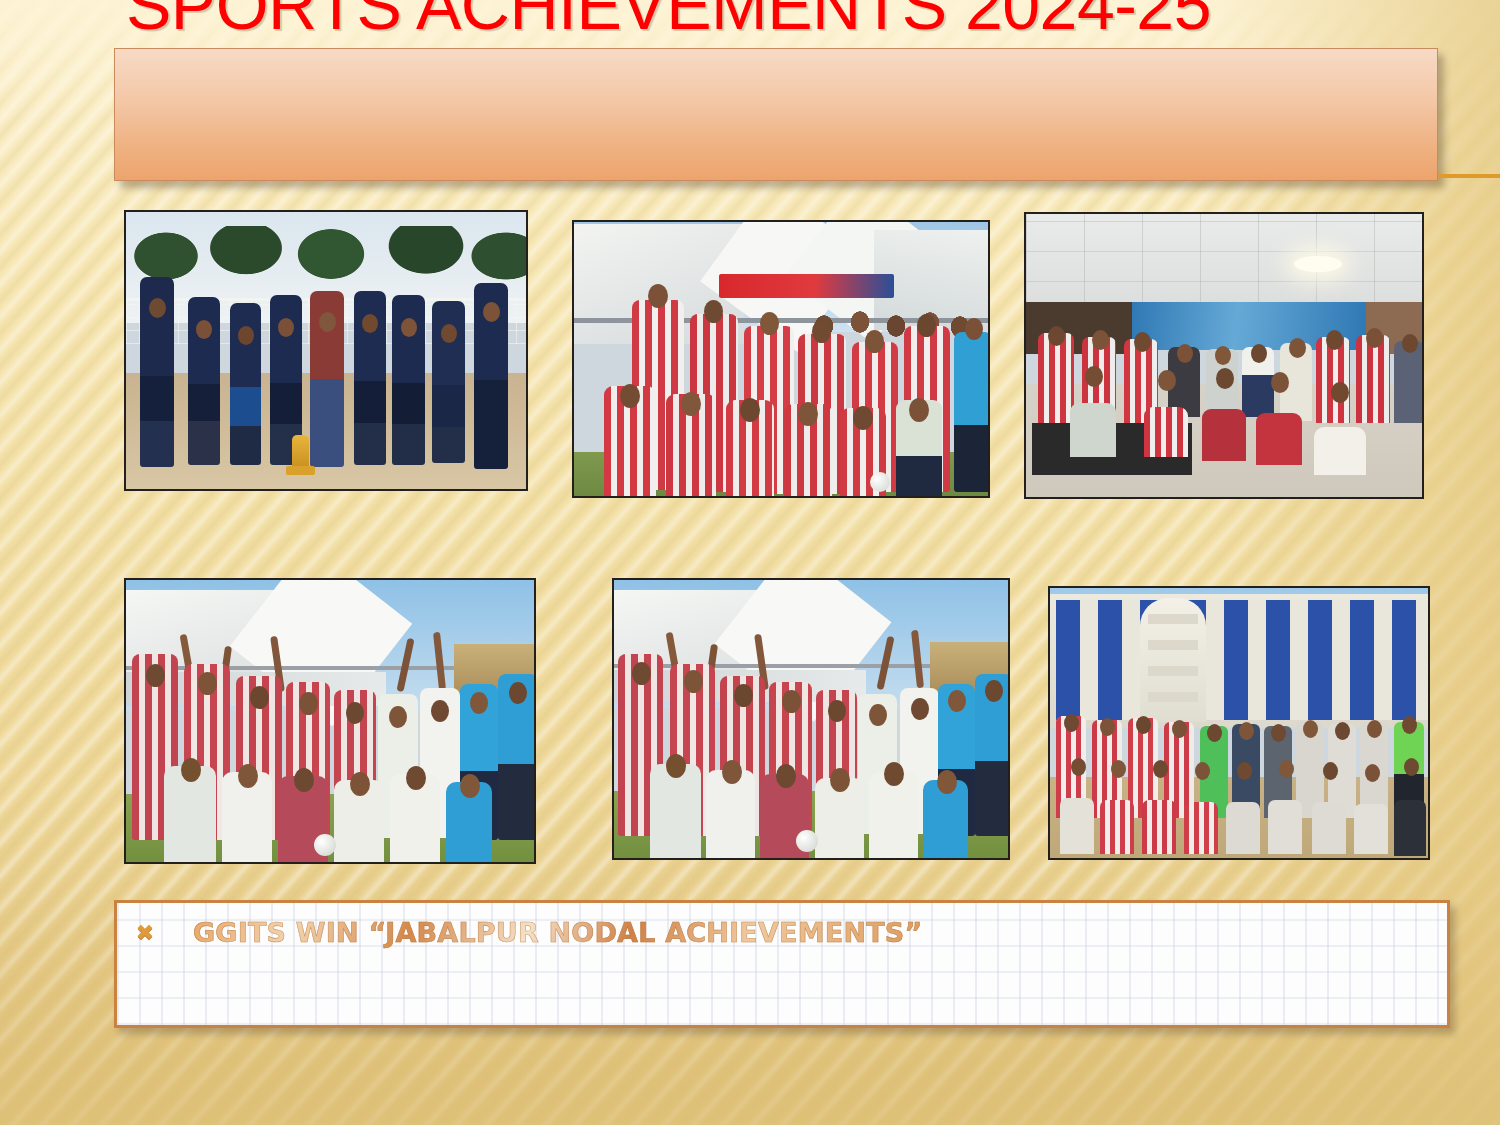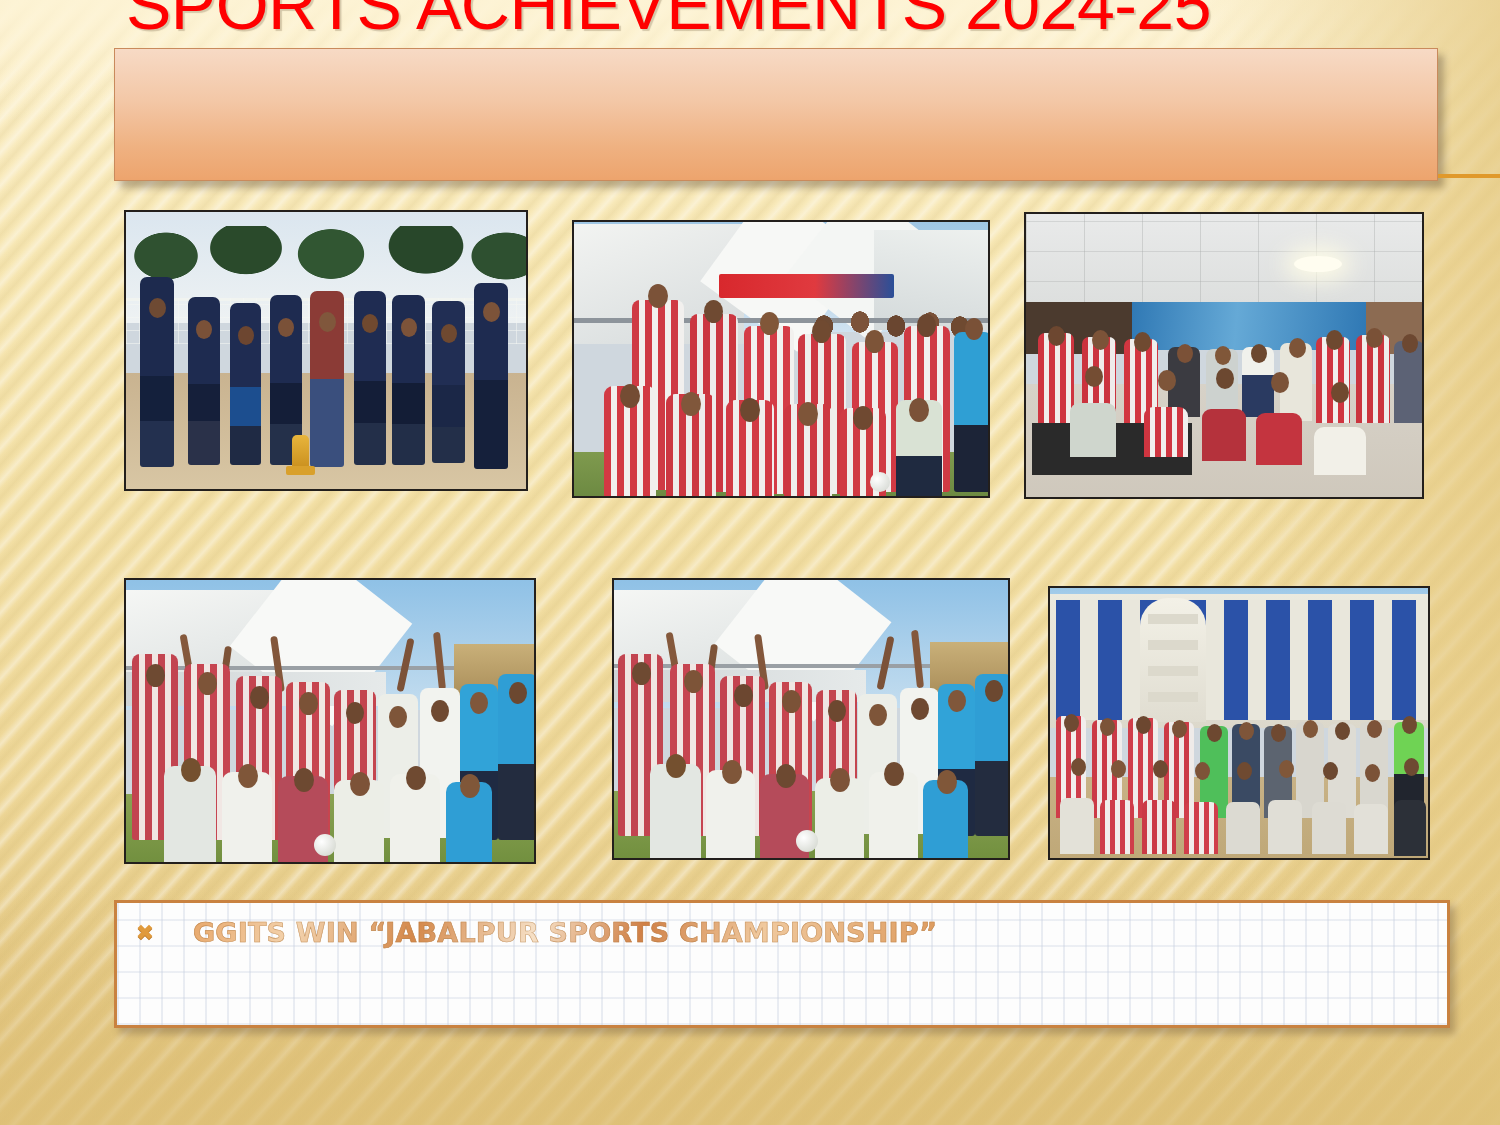--- a/index.html
+++ b/index.html
@@ -450,17 +450,17 @@
     <div class="head" style="left:273px;top:174px;width:15px;height:18px;background:#6c4830;"></div>
     <div class="fig" style="left:304px;bottom:4px;width:34px;height:50px;background:#e2e0d8;border-radius:7px 7px 0 0;"></div>
     <div class="head" style="left:315px;top:176px;width:15px;height:18px;background:#7b5237;"></div>
     <div class="fig" style="left:344px;bottom:2px;width:32px;height:56px;background:#2c3038;border-radius:7px 7px 0 0;"></div>
     <div class="head" style="left:354px;top:170px;width:15px;height:18px;background:#6e4a32;"></div>
   </div>
 
   <div class="body-box">
     <div class="bullet-row">
       <span class="bullet-mark">✖</span>
-      <span class="bullet-text">GGITS WIN “JABALPUR SPORTS CHAMPIONSHIP”</span>
+      <span class="bullet-text">GGITS WIN “JABALPUR NODAL ACHIEVEMENTS”</span>
     </div>
   </div>
 
 </div>
 
 </body></html>

